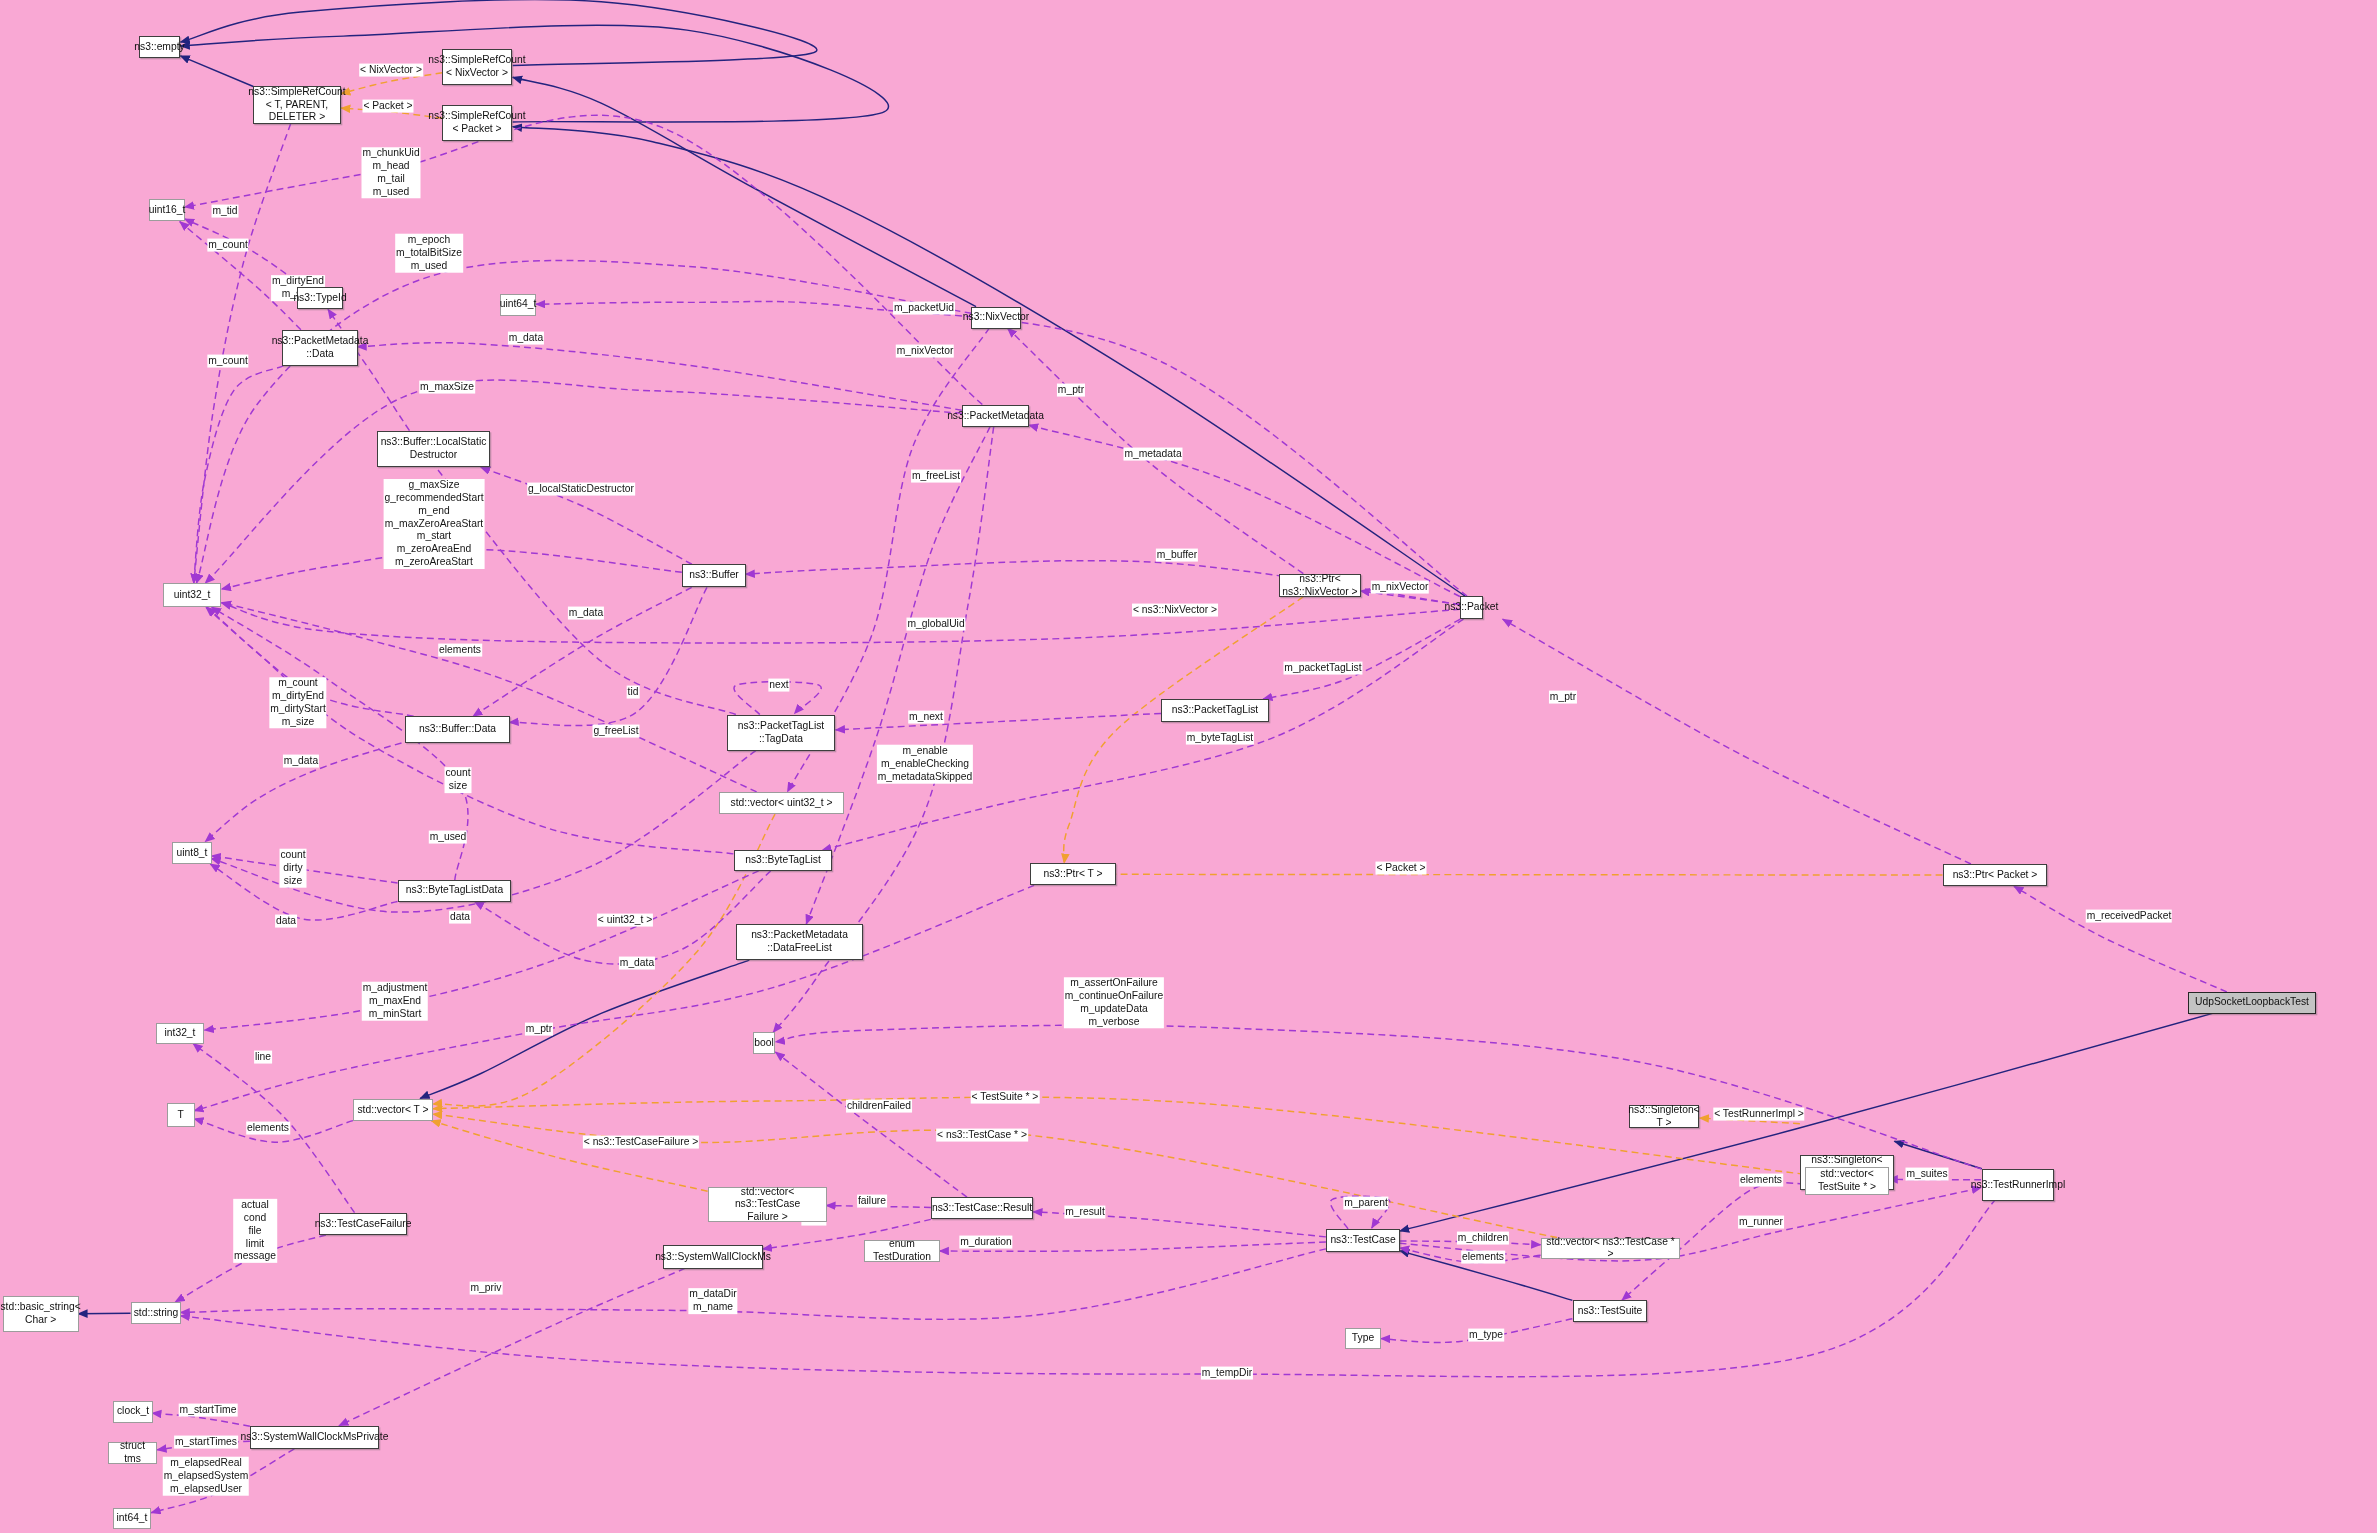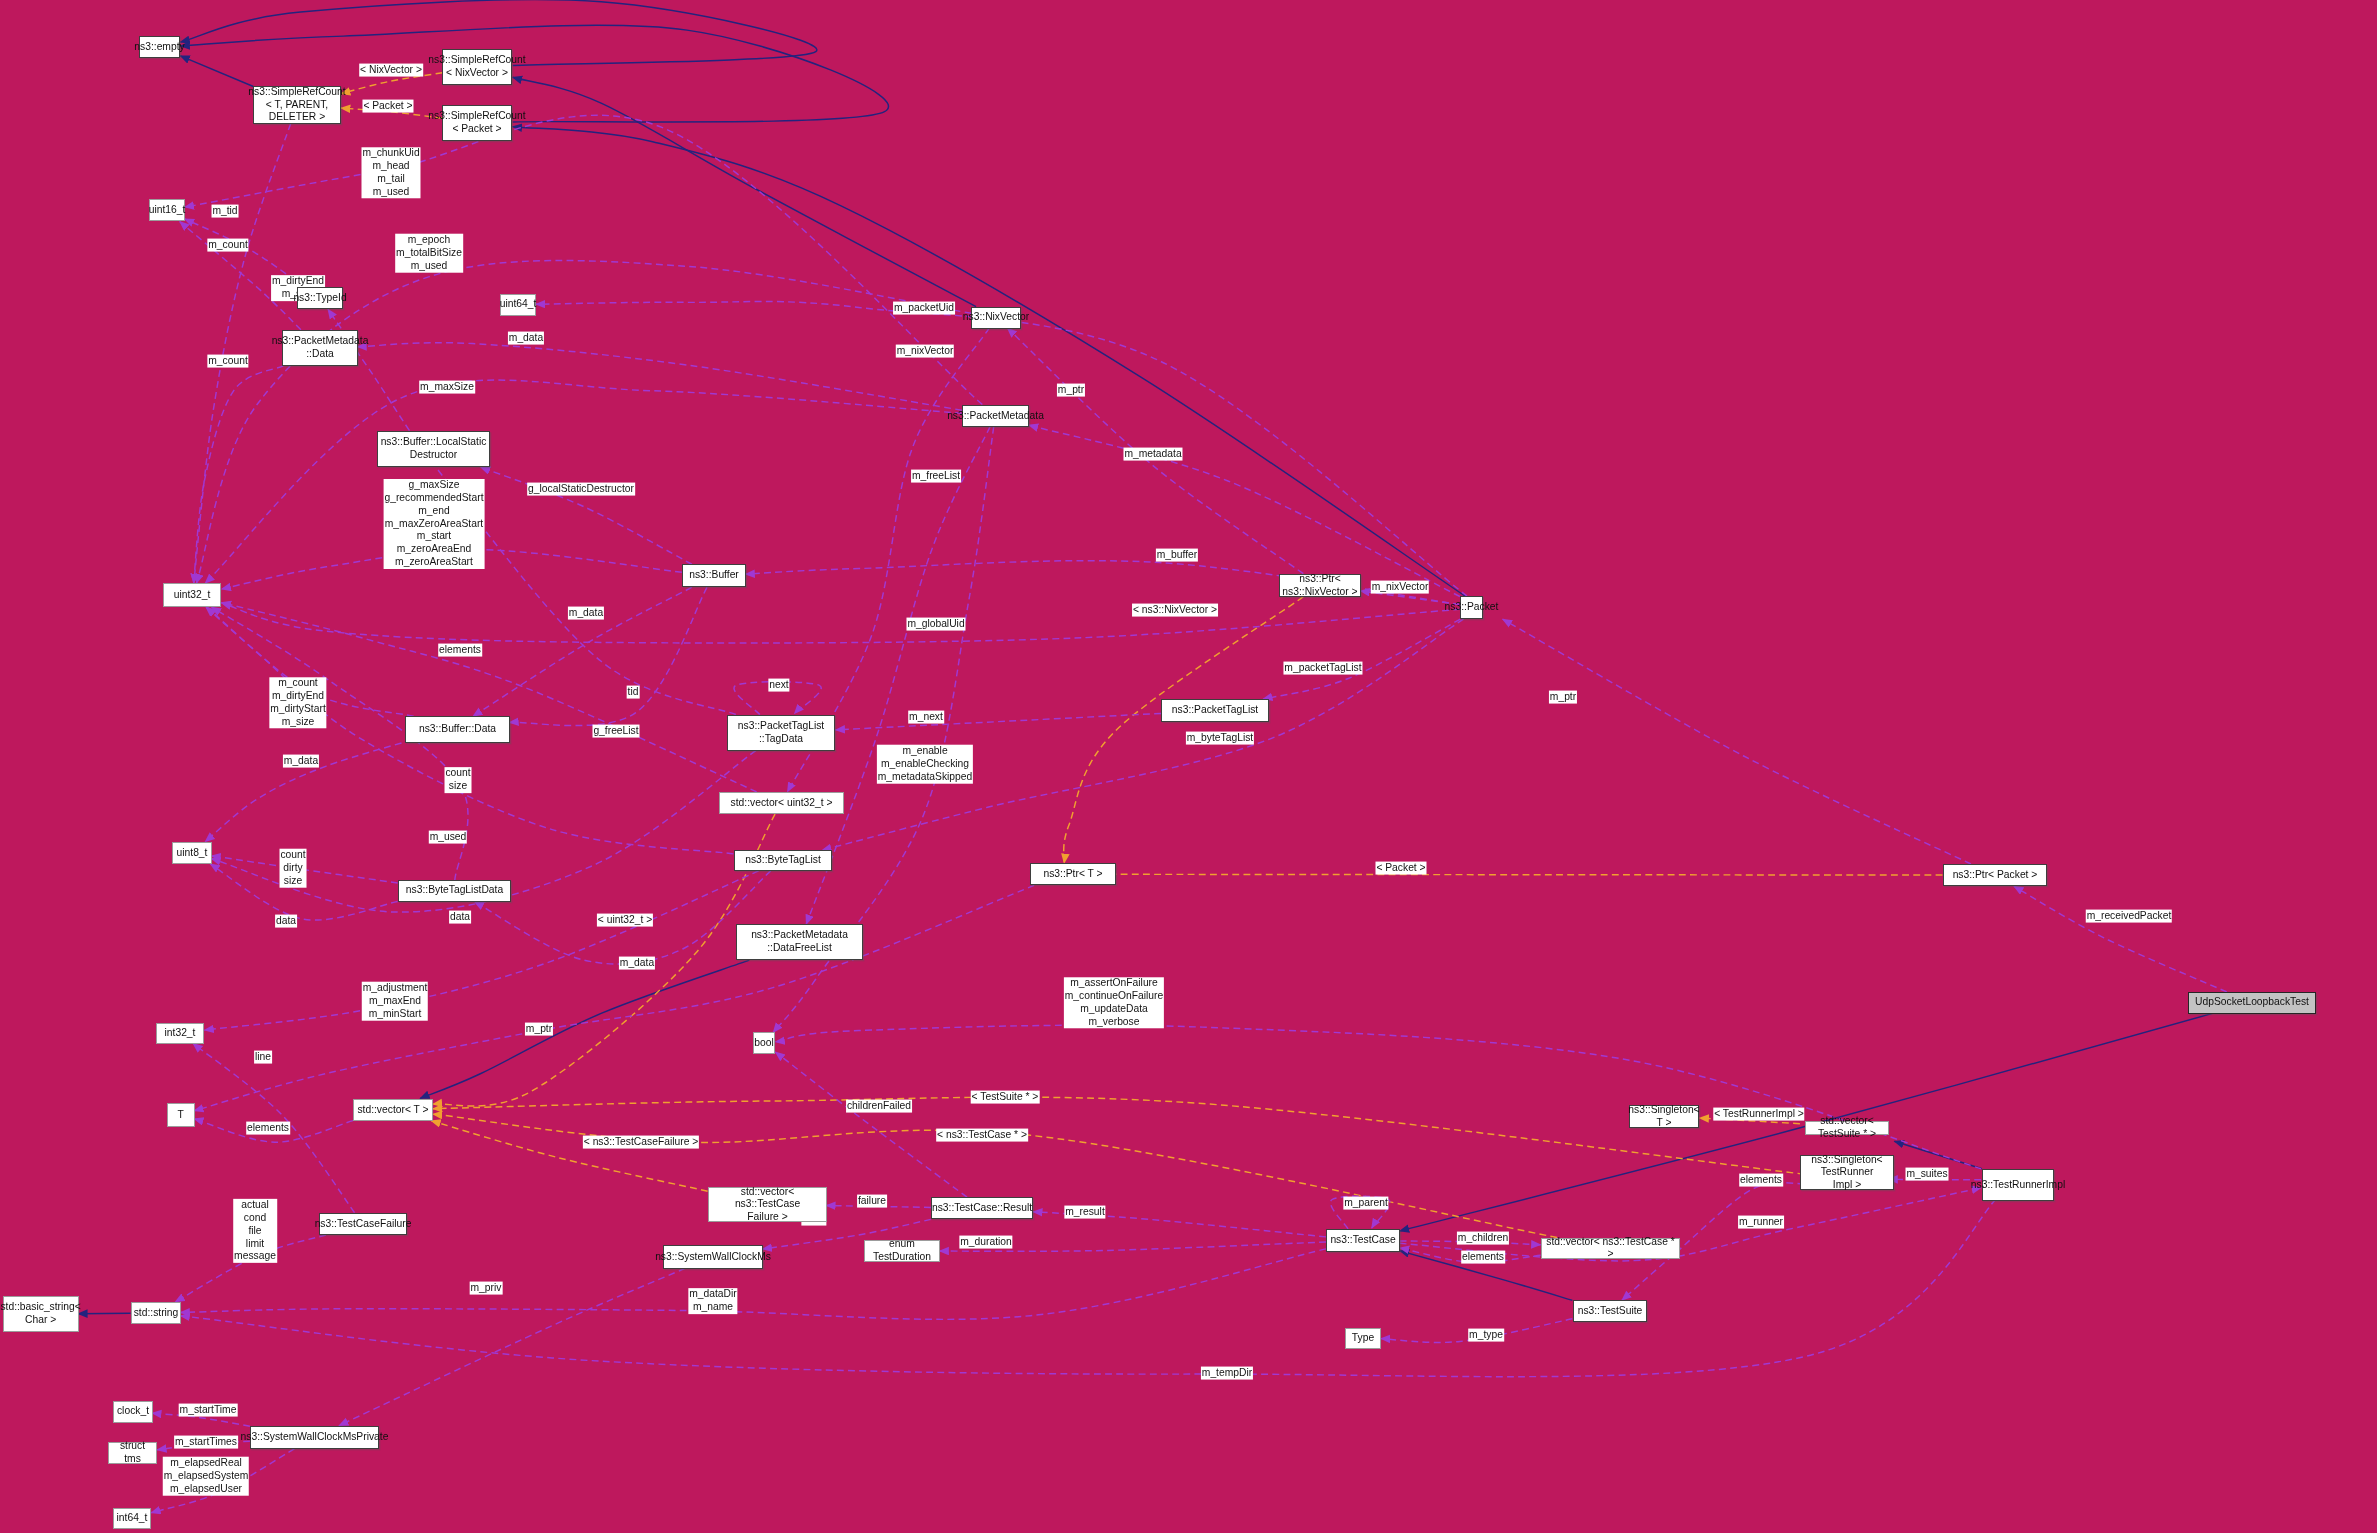--- a/index.html
+++ b/index.html
@@ -11,21 +11,21 @@
   .node{position:absolute;display:flex;align-items:center;justify-content:center;text-align:center;
         font-size:10.3px;line-height:1.22;white-space:pre-line;background:#fff;color:#101010;
         border:0.9px solid #3e3e3e;box-sizing:border-box;padding:0.9px 1.7px;z-index:2}
   .k-class{border-width:1.3px;box-shadow:1.3px 1.3px 0 rgba(90,90,90,.35)}
   .k-plain{border-color:#9c9c9c}
   .k-main{background:#c3c3c3;border-width:1.3px;border-color:#262626;box-shadow:1.3px 1.3px 0 rgba(90,90,90,.35)}
 </style>
 </head>
 <body>
 
-<div id="canvas" style="background: #be185d; text-decoration: underline;">
+<div id="canvas" style="background: #f9a8d4; text-decoration: underline;">
     <svg width="2377" height="1533" id="edge-layer" viewBox="0 0 2768 1785">
       <defs>
         <marker id="m-i" markerUnits="userSpaceOnUse" markerWidth="14" markerHeight="12" refX="11" refY="5" orient="auto">
           <path d="M0,0 L12,5 L0,10 z" fill="#23237e"></path>
         </marker>
         <marker id="m-u" markerUnits="userSpaceOnUse" markerWidth="14" markerHeight="12" refX="11" refY="5" orient="auto">
           <path d="M0,0 L12,5 L0,10 z" fill="#a038d2"></path>
         </marker>
         <marker id="m-t" markerUnits="userSpaceOnUse" markerWidth="14" markerHeight="12" refX="11" refY="5" orient="auto">
           <path d="M0,0 L12,5 L0,10 z" fill="#f0a030"></path>
@@ -145,21 +145,21 @@
 ::DataFreeList</div>
     <div class="node k-class" style="left: 1943px; top: 864px; width: 104px; height: 22px;">ns3::Ptr&lt; Packet &gt;</div>
     <div class="node k-main" style="left: 2188px; top: 992px; width: 128px; height: 21.5px;">UdpSocketLoopbackTest</div>
     <div class="node k-plain" style="left: 753px; top: 1032px; width: 22px; height: 22px;">bool</div>
     <div class="node k-plain" style="left: 156px; top: 1023px; width: 48px; height: 20.6px;">int32_t</div>
     <div class="node k-plain" style="left: 167px; top: 1103px; width: 27.5px; height: 24px;">T</div>
     <div class="node k-plain" style="left: 353px; top: 1099px; width: 80px; height: 22px;">std::vector&lt; T &gt;</div>
     <div class="node k-class" style="left: 1629px; top: 1105px; width: 70px; height: 23px;">ns3::Singleton&lt; T &gt;</div>
     <div class="node k-class" style="left: 1800px; top: 1155px; width: 94px; height: 35px;">ns3::Singleton&lt; TestRunner
 Impl &gt;</div>
-    <div class="node k-plain" style="left: 1805px; top: 1121px; width: 84px; height: 14px;">std::vector&lt; TestSuite * &gt;</div>
+    <div class="node k-plain" style="left: 1805px; top: 1167px; width: 84px; height: 28px;">std::vector&lt; TestSuite * &gt;</div>
     <div class="node k-class" style="left: 1982px; top: 1169px; width: 72px; height: 32px;">ns3::TestRunnerImpl</div>
     <div class="node k-plain" style="left: 708px; top: 1187px; width: 119px; height: 35px;">std::vector&lt; ns3::TestCase
 Failure &gt;</div>
     <div class="node k-class" style="left: 931px; top: 1197px; width: 102px; height: 22px;">ns3::TestCase::Result</div>
     <div class="node k-plain" style="left: 864px; top: 1240px; width: 76px; height: 22px;">enum TestDuration</div>
     <div class="node k-class" style="left: 1326px; top: 1229px; width: 74px; height: 23px;">ns3::TestCase</div>
     <div class="node k-plain" style="left: 1541px; top: 1238px; width: 139px; height: 20.6px;">std::vector&lt; ns3::TestCase * &gt;</div>
     <div class="node k-class" style="left: 1573px; top: 1300px; width: 74px; height: 22px;">ns3::TestSuite</div>
     <div class="node k-plain" style="left: 1345px; top: 1328px; width: 36px; height: 20.6px;">Type</div>
     <div class="node k-class" style="left: 319px; top: 1213px; width: 88px; height: 22px;">ns3::TestCaseFailure</div>

